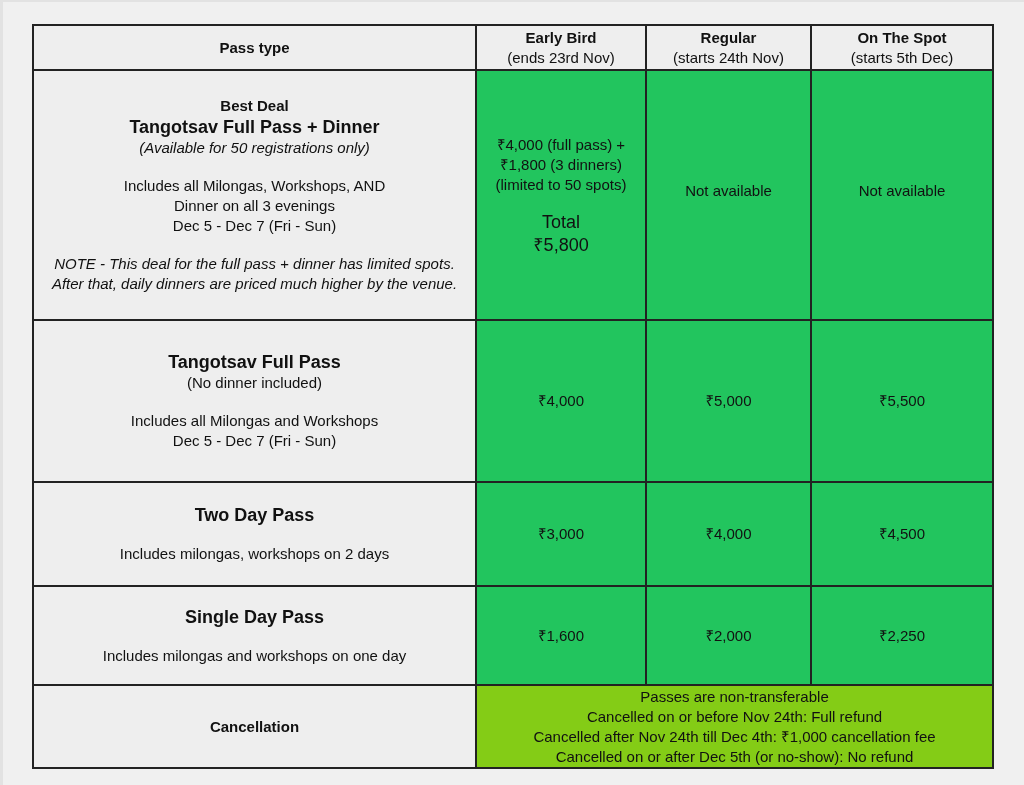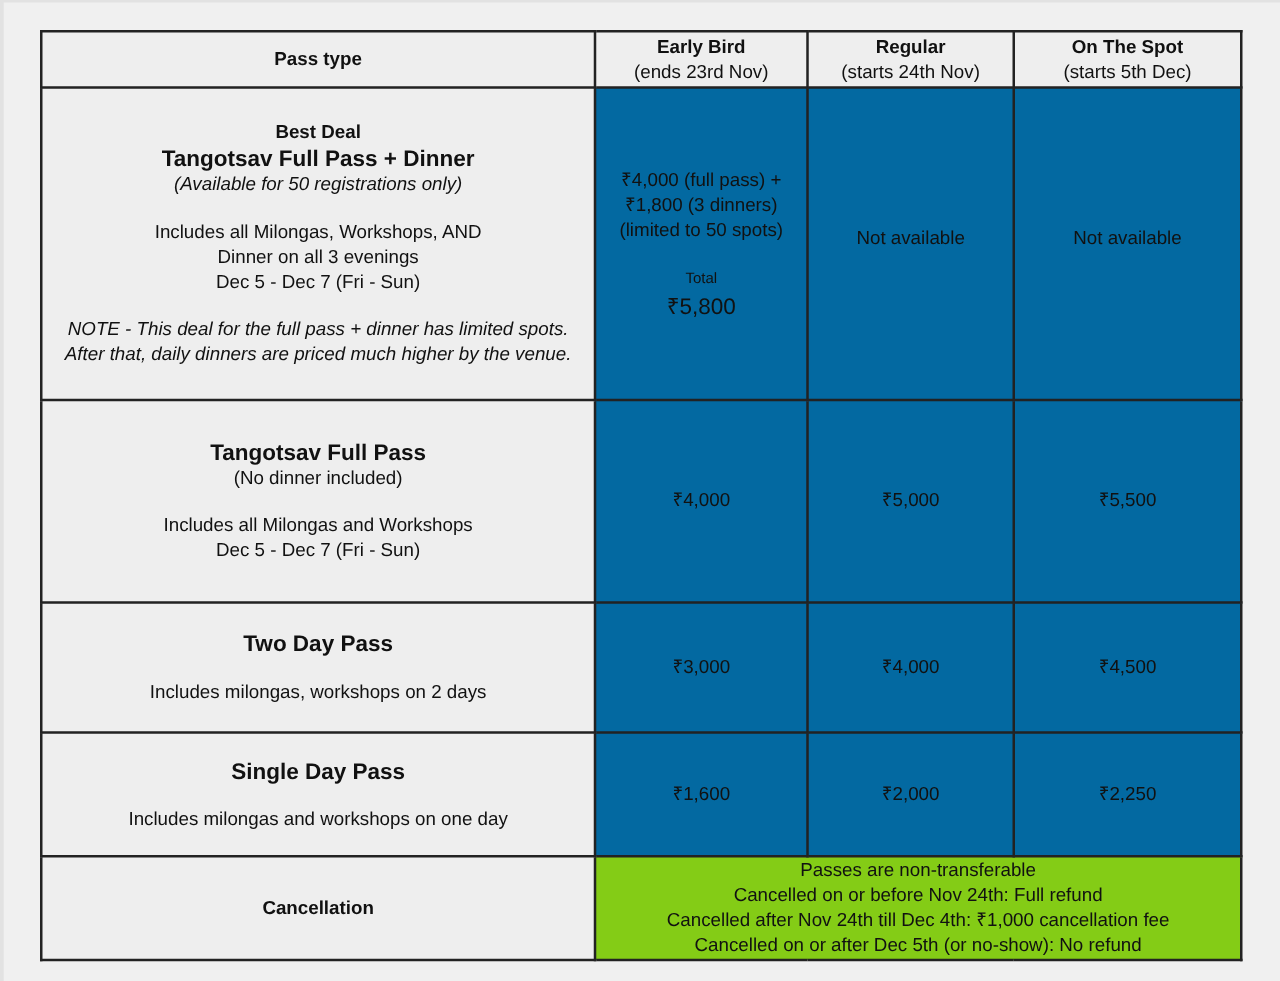--- a/index.html
+++ b/index.html
@@ -14,21 +14,21 @@
     border-collapse:collapse; table-layout:fixed;
   }
   table.pricing td, table.pricing th {
     border:2px solid #222; text-align:center; vertical-align:middle; padding:0;
     font-size:15px; line-height:20px;
   }
   th { font-weight:bold; background:#eeeeee; }
   th .sub { font-weight:normal; display:block; }
   th.pass-type-head { vertical-align:bottom; padding-bottom:2px; }
   td.label-cell { background:#eeeeee; }
-  td.price-cell { background:#0369a1; font-size:17px; }
+  td.price-cell { background:#22c55e; font-size:17px; }
   .bold-title { font-weight:bold; font-size:18px; line-height:22px; display:block; }
   .bold-small { font-weight:bold; display:block; }
   .italic { font-style:italic; display:block; }
   .line { display:block; }
   .gap { display:block; height:18px; }
   .gap-sm { display:block; height:16px; }
   td.cancel-text { text-align:left; padding-left:4px; background:#84cc16; font-size:15px; line-height:19px; }
   td.cancel-label { font-weight:bold; background:#eeeeee; }
 </style>
 </head>
@@ -72,21 +72,21 @@
       <span class="line">Dec 5 - Dec 7 (Fri - Sun)</span>
       <span class="gap"></span>
       <span class="italic">NOTE - This deal for the full pass + dinner has limited spots.</span>
       <span class="italic">After that, daily dinners are priced much higher by the venue.</span>
     </td>
     <td class="price-cell" style="font-size:15px;vertical-align:top;padding-top:64px">
       <span class="line">₹4,000 (full pass) +</span>
       <span class="line">₹1,800 (3 dinners)</span>
       <span class="line">(limited to 50 spots)</span>
       <span class="gap-sm"></span>
-      <span class="line" style="font-size:12px;line-height:23px">Total</span>
+      <span class="line" style="font-size:18px;line-height:23px">Total</span>
       <span class="line" style="font-size:18px;line-height:23px">₹5,800</span>
     </td>
     <td class="price-cell" style="font-size:15px;vertical-align:top;padding-top:110px">Not available</td>
     <td class="price-cell" style="font-size:15px;vertical-align:top;padding-top:110px">Not available</td>
   </tr>
 
   <tr style="height:162px">
     <td class="label-cell">
       <span class="bold-title">Tangotsav Full Pass</span>
       <span class="line">(No dinner included)</span>

